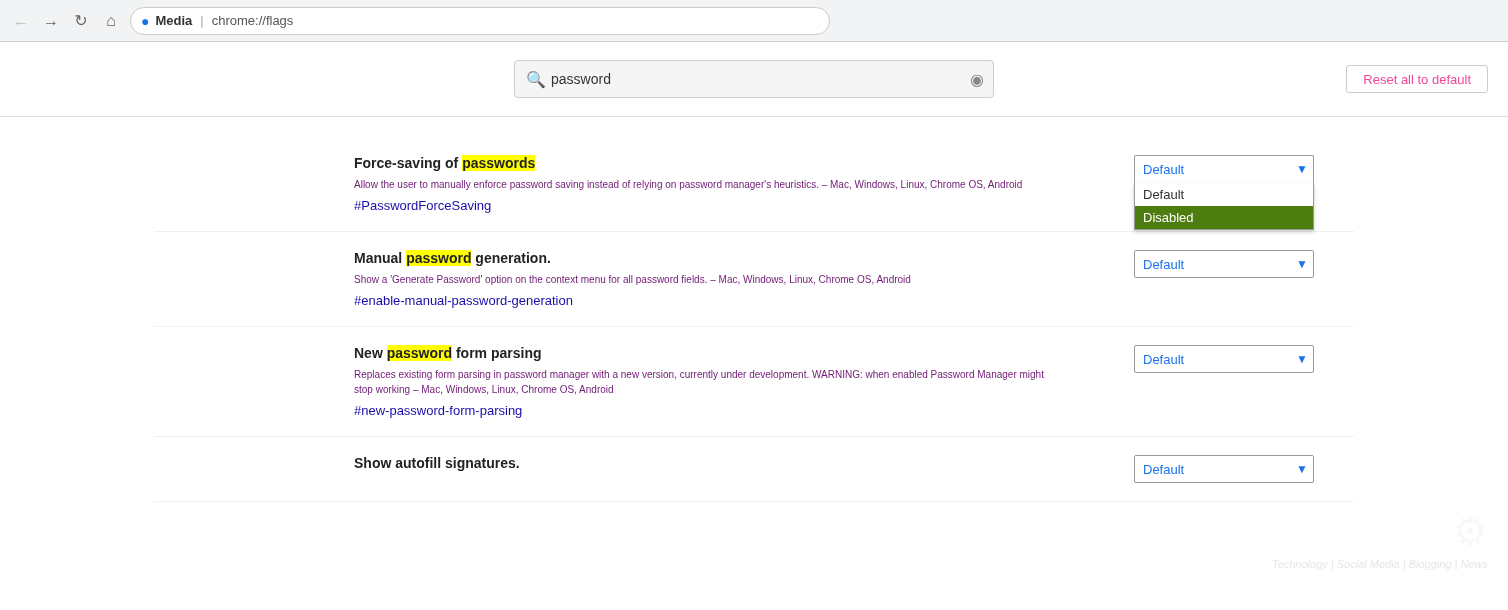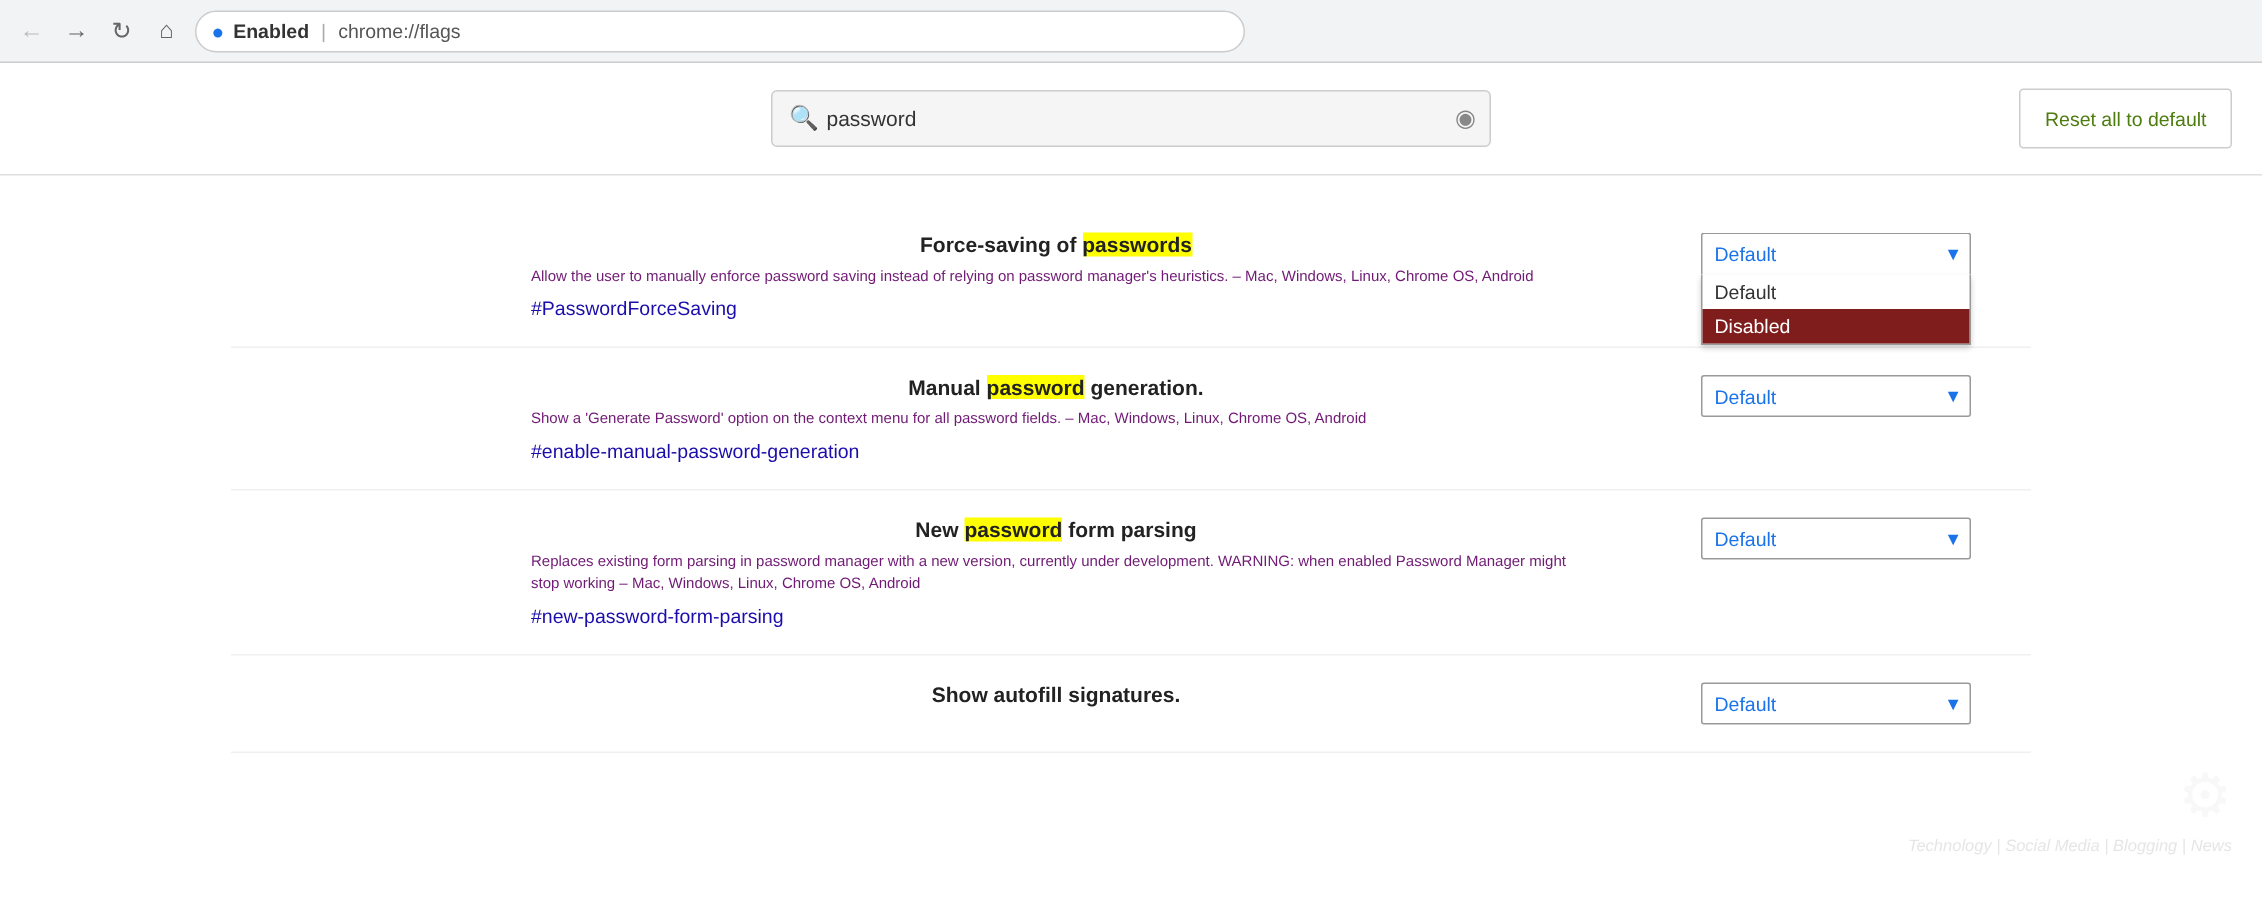--- a/index.html
+++ b/index.html
@@ -97,28 +97,28 @@
       top: 50%;
       transform: translateY(-50%);
       color: #888;
       font-size: 16px;
       cursor: pointer;
       background: none;
       border: none;
       display: flex; align-items: center; justify-content: center;
     }
     .reset-button {
-      height: 40px;
+      height: 28px;
       padding: 0 16px;
       border: 1px solid #ccc;
       background: #fff;
       border-radius: 3px;
       font-size: 13px;
       cursor: pointer;
-      color: #4d7c0f;
+      color: #ec4899;
       white-space: nowrap;
       position: absolute;
       right: 20px;
     }
 
     .flags-list {
       padding: 20px 0;
       max-width: 1200px;
       margin: 0 auto;
     }
@@ -134,21 +134,20 @@
     .flag-content {
       flex: 1;
       max-width: 700px;
     }
 
     .flag-title {
       font-weight: bold;
       font-size: 14px;
       margin-bottom: 6px;
       color: #222;
-      text-align: center;
     }
 
     .highlight {
       background-color: #ffff00;
       font-weight: bold;
     }
 
     .flag-description {
       font-size: 10px;
       color: #701a75;
@@ -221,21 +220,21 @@
       box-shadow: 0 2px 4px rgba(0,0,0,0.2);
     }
 
     .dropdown-item {
       padding: 4px 8px;
       font-size: 13px;
       cursor: pointer;
       color: #333;
     }
     .dropdown-item.selected {
-      background: #7f1d1d;
+      background: #4d7c0f;
       color: #fff;
     }
 
     
     .watermark {
       position: fixed;
       bottom: 40px;
       right: 20px;
       opacity: 0.3;
       font-size: 13px;
@@ -257,21 +256,21 @@
 </head>
 <body>
 
 <div class="browser-chrome">
   <button class="nav-btn disabled">←</button>
   <button class="nav-btn">→</button>
   <button class="nav-btn">↻</button>
   <button class="nav-btn">⌂</button>
   <div class="address-bar">
     <span class="globe-icon">●</span>
-    <span class="site-name">Enabled</span>
+    <span class="site-name">Media</span>
     <span class="separator">|</span>
     <span class="url">chrome://flags</span>
   </div>
 </div>
 
 <div class="flags-search-bar" style="position:relative;">
   <div class="search-container">
     <span class="search-icon">🔍</span>
     <input type="text" class="search-input" value="password" style="">
     <button class="search-clear">◉</button>

